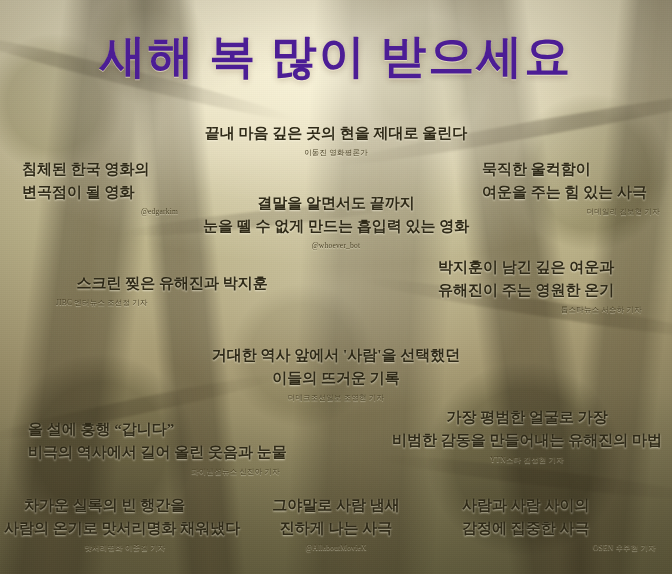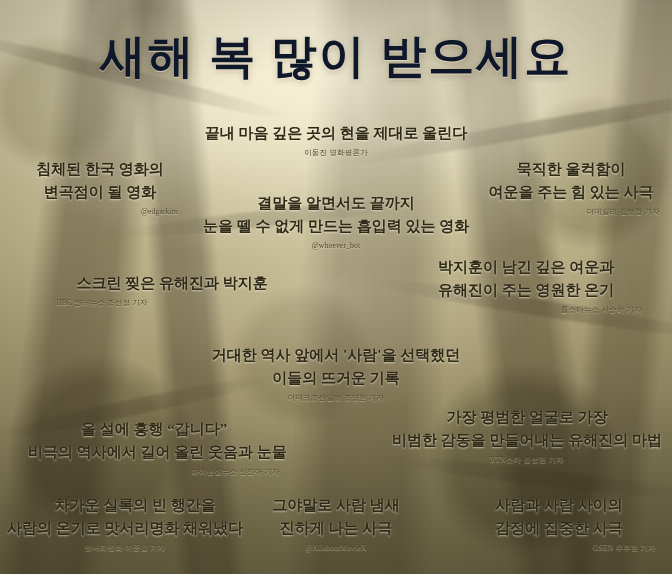--- a/index.html
+++ b/index.html
@@ -95,21 +95,21 @@
   .headline {
     position: absolute;
     top: 26px;
     left: 0;
     width: 672px;
     text-align: center;
     font-family: "Liberation Serif", "DejaVu Serif", serif;
     font-size: 46px;
     font-weight: 700;
     letter-spacing: 2px;
-    color: #0f172a;
+    color: #4c1d95;
     text-shadow: 0 1px 0 rgba(255,245,220,0.55), 0 2px 6px rgba(60,30,10,0.22);
     white-space: nowrap;
   }
 
   
   .quote {
     position: absolute;
     color: #2f2a18;
     font-family: "Liberation Serif", "DejaVu Serif", serif;
   }
@@ -122,23 +122,23 @@
   }
   .quote .credit {
     margin-top: 3px;
     font-size: 7.5px;
     font-weight: 400;
     color: #4b4227;
     letter-spacing: .2px;
     white-space: nowrap;
     text-shadow: 0 1px 1px rgba(250,246,226,0.6);
   }
-  .al-left   { text-align: center; }
+  .al-left   { text-align: left; }
   .al-center { text-align: center; }
-  .al-right  { text-align: center; }
+  .al-right  { text-align: left; }
   .cr-left   { text-align: left; }
   .cr-center { text-align: center; }
   .cr-right  { text-align: right; }
 </style>
 </head>
 <body>
 
 <div class="poster">
 
   <div class="bg-base"></div>

